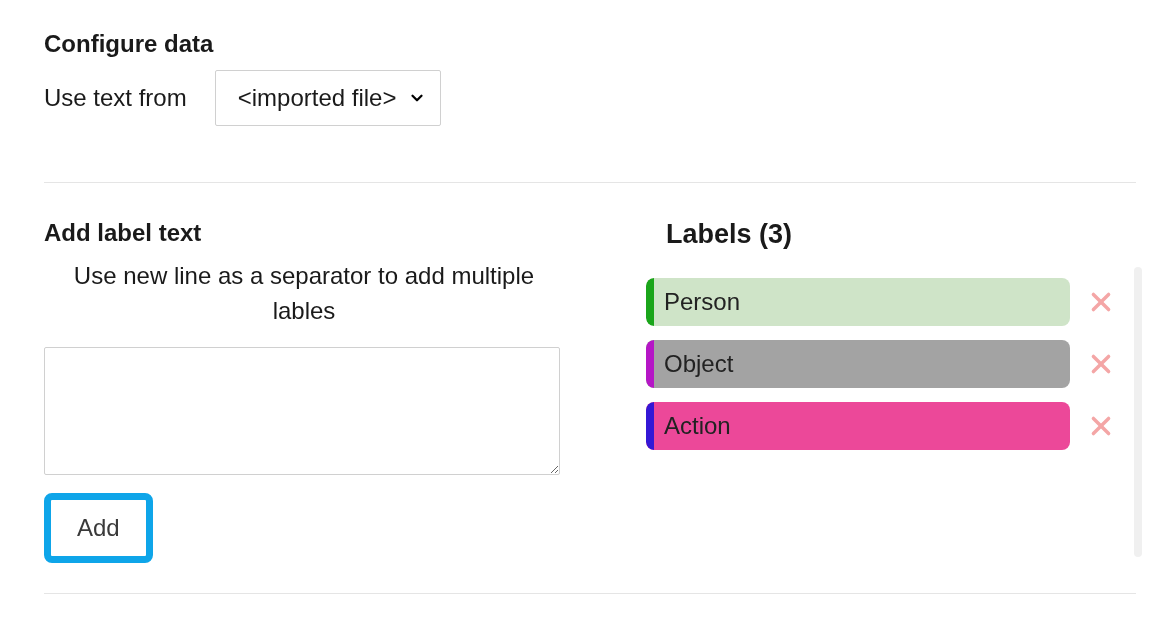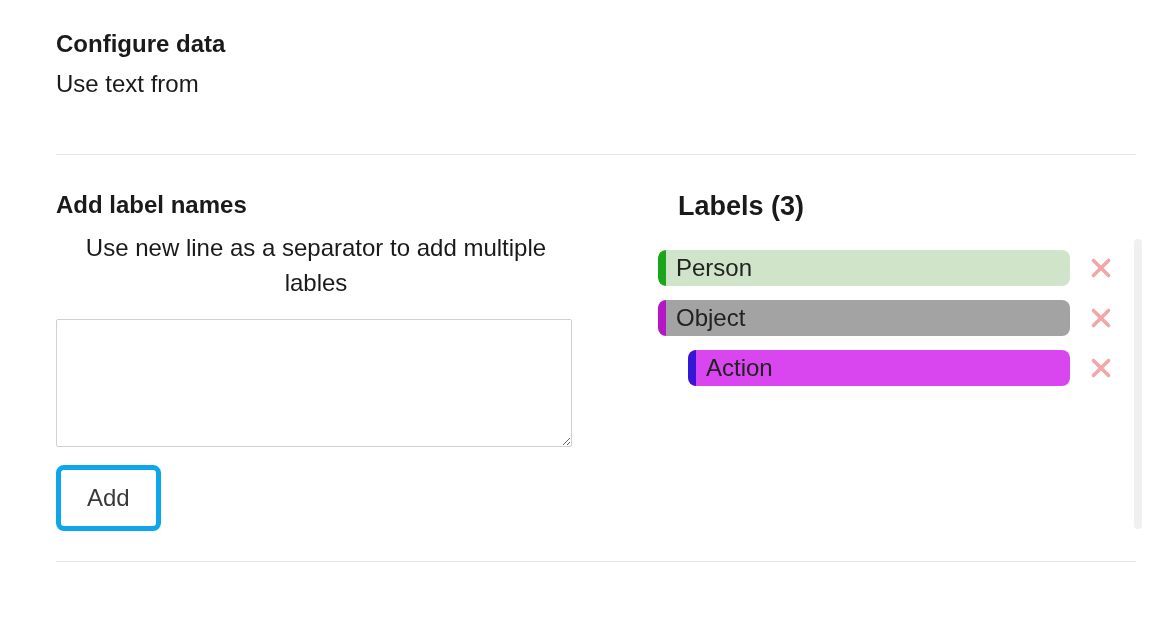--- a/index.html
+++ b/index.html
@@ -5,21 +5,21 @@
   html, body {
     margin: 0;
     padding: 0;
     width: 1172px;
     height: 628px;
     font-family: -apple-system, BlinkMacSystemFont, "Segoe UI", Helvetica, Arial, sans-serif;
     color: #1a1a1a;
     background: #ffffff;
   }
   .page {
-    padding: 30px 36px 0 56px;
+    padding: 30px 36px 0 44px;
     box-sizing: border-box;
   }
   .section-title {
     font-size: 24px;
     font-weight: 700;
     margin: 0 0 12px 0;
   }
   .row {
     display: flex;
     align-items: center;
@@ -83,42 +83,42 @@
     border-radius: 2px;
     font-size: 20px;
     font-family: inherit;
     padding: 8px;
     resize: both;
     box-sizing: border-box;
     display: block;
   }
   .add-btn {
     margin-top: 18px;
-    border: 5px solid #0ea5e9;
+    border: 7px solid #0ea5e9;
     border-radius: 8px;
     background: #fff;
     font-size: 24px;
     padding: 14px 26px;
     cursor: pointer;
     color: #3a3a3a;
   }
   .labels-heading {
     font-size: 27px;
     font-weight: 700;
     margin: 0 0 28px 20px;
   }
   .label-row {
     display: flex;
     align-items: center;
     gap: 16px;
     margin-bottom: 14px;
   }
   .chip {
     flex: 1;
-    height: 36px;
+    height: 48px;
     border-radius: 8px;
     display: flex;
     align-items: center;
     font-size: 24px;
     padding-left: 18px;
     position: relative;
     overflow: hidden;
     color: #222;
   }
   .chip-accent {
@@ -155,28 +155,36 @@
 </style>
 </head>
 <body>
 
 <div class="page">
 
   <div>
     <div class="section-title">Configure data</div>
     <div class="row">
       <span class="plain-text">Use text from</span>
+      <div class="select-wrap">
+        <span>&lt;imported file&gt;</span>
+        <span class="chev">
+          <svg width="18" height="18" viewBox="0 0 24 24" fill="none" stroke="#000" stroke-width="3" stroke-linecap="round" stroke-linejoin="round">
+              <polyline points="6 9 12 15 18 9"></polyline>
+            </svg>
+        </span>
+      </div>
     </div>
   </div>
 
   <hr class="sep">
 
   <div class="cols">
     <div class="left-col">
-      <div class="section-title">Add label names</div>
+      <div class="section-title">Add label text</div>
       <div class="sub-desc">Use new line as a separator to add multiple lables</div>
       <textarea class="labels-input" style=""></textarea>
       <button class="add-btn">Add</button>
     </div>
 
     <div class="right-col">
       <div class="labels-heading">
         <span>Labels</span>
         (<span>3</span>)
       </div>
@@ -199,21 +207,21 @@
               <span>Object</span>
             </div>
             <span class="remove-x">
               <svg width="26" height="26" viewBox="0 0 24 24" fill="none" stroke="#f4a6a6" stroke-width="3.2" stroke-linecap="round">
                 <line x1="5" y1="5" x2="19" y2="19"></line>
                 <line x1="19" y1="5" x2="5" y2="19"></line>
               </svg>
             </span>
           </div>
           <div class="label-row">
-            <div class="chip" style="background: #d946ef; margin-left: 30px;">
+            <div class="chip" style="background: #ec4899;">
               <div class="chip-accent" style="background: rgb(52, 24, 214);"></div>
               <span>Action</span>
             </div>
             <span class="remove-x">
               <svg width="26" height="26" viewBox="0 0 24 24" fill="none" stroke="#f4a6a6" stroke-width="3.2" stroke-linecap="round">
                 <line x1="5" y1="5" x2="19" y2="19"></line>
                 <line x1="19" y1="5" x2="5" y2="19"></line>
               </svg>
             </span>
           </div>

